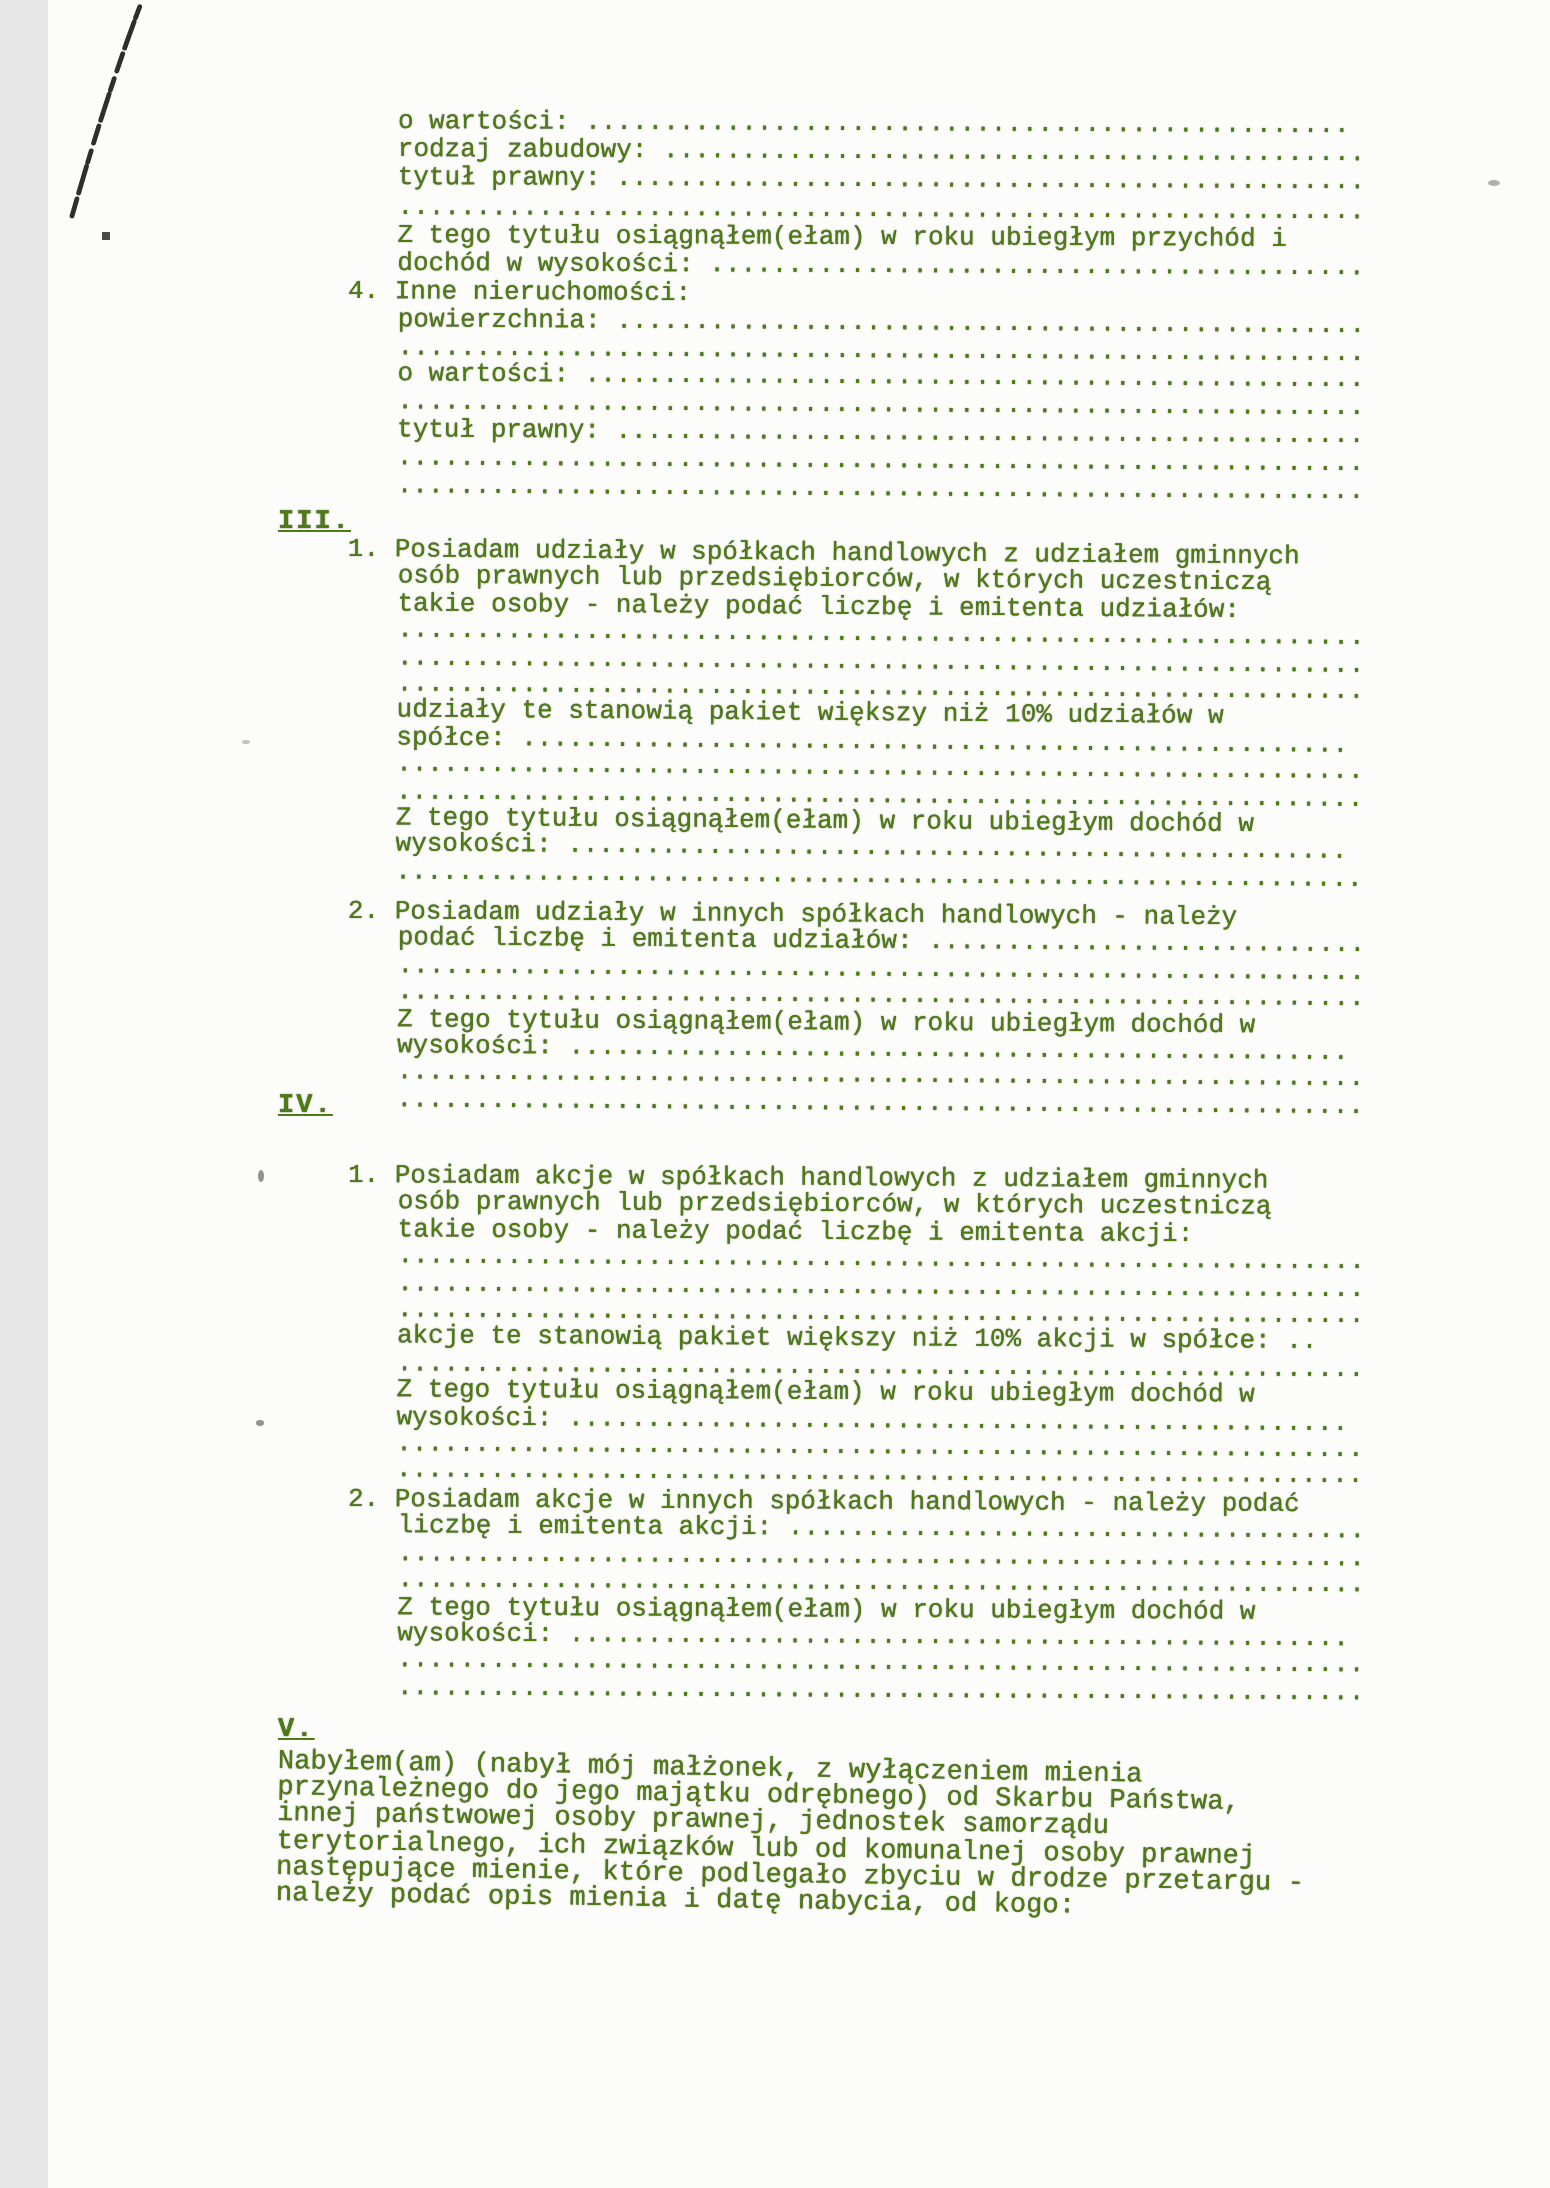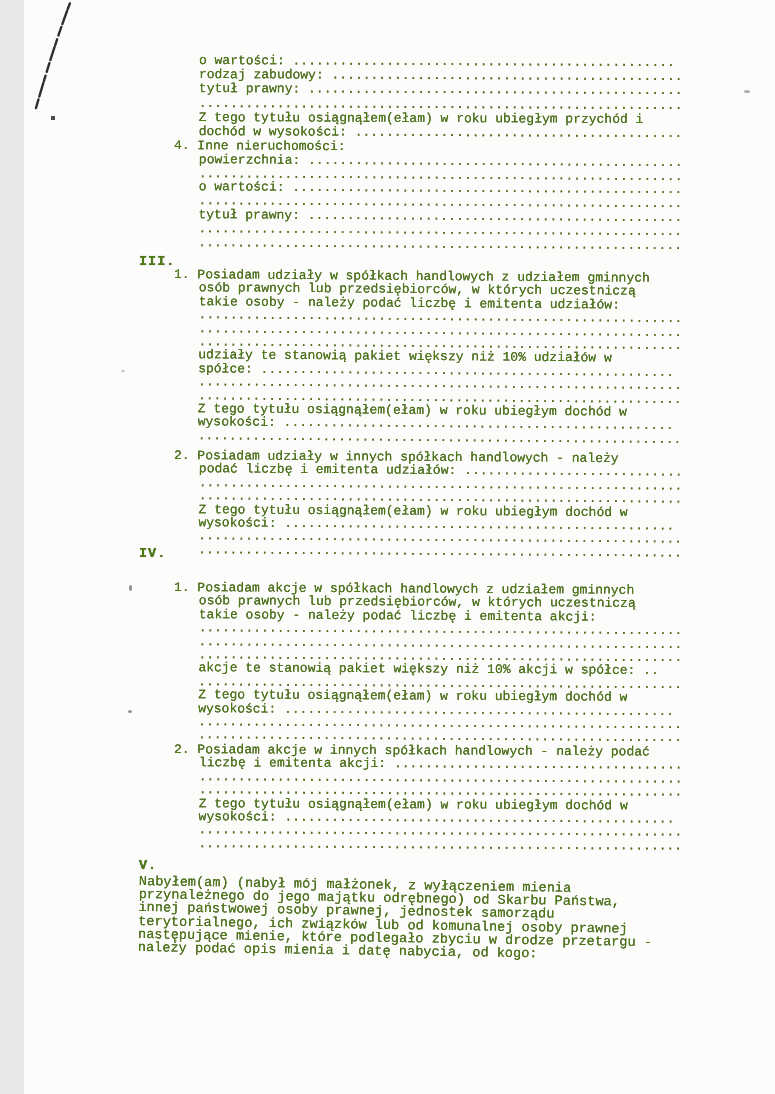--- a/index.html
+++ b/index.html
@@ -15,20 +15,21 @@
     text-shadow:0 0 0.6px rgba(10,10,10,.75);
   }
   .intro .tl{ line-height:14.2px; }
   .s4 .tl{ line-height:13.8px; }
   .vpara .tl{ font-size:13.6px; line-height:13.2px; }
   .ind{ margin-left:25px; }
   .hdr{
     position:absolute; font-size:13.5px; font-weight:700; letter-spacing:1px;
     white-space:pre; text-shadow:0 0 .7px rgba(0,0,0,.8);
     font-family:"Liberation Mono","DejaVu Sans Mono",monospace;
+    text-decoration:underline;
   }
   .speck{ position:absolute; background:#3a3a3a; border-radius:50%; }
   .penstroke{ position:absolute; left:0; top:0; }
 </style>
 </head>
 <body>
 
 <div class="page">
 
   <svg class="penstroke" width="70" height="130">

